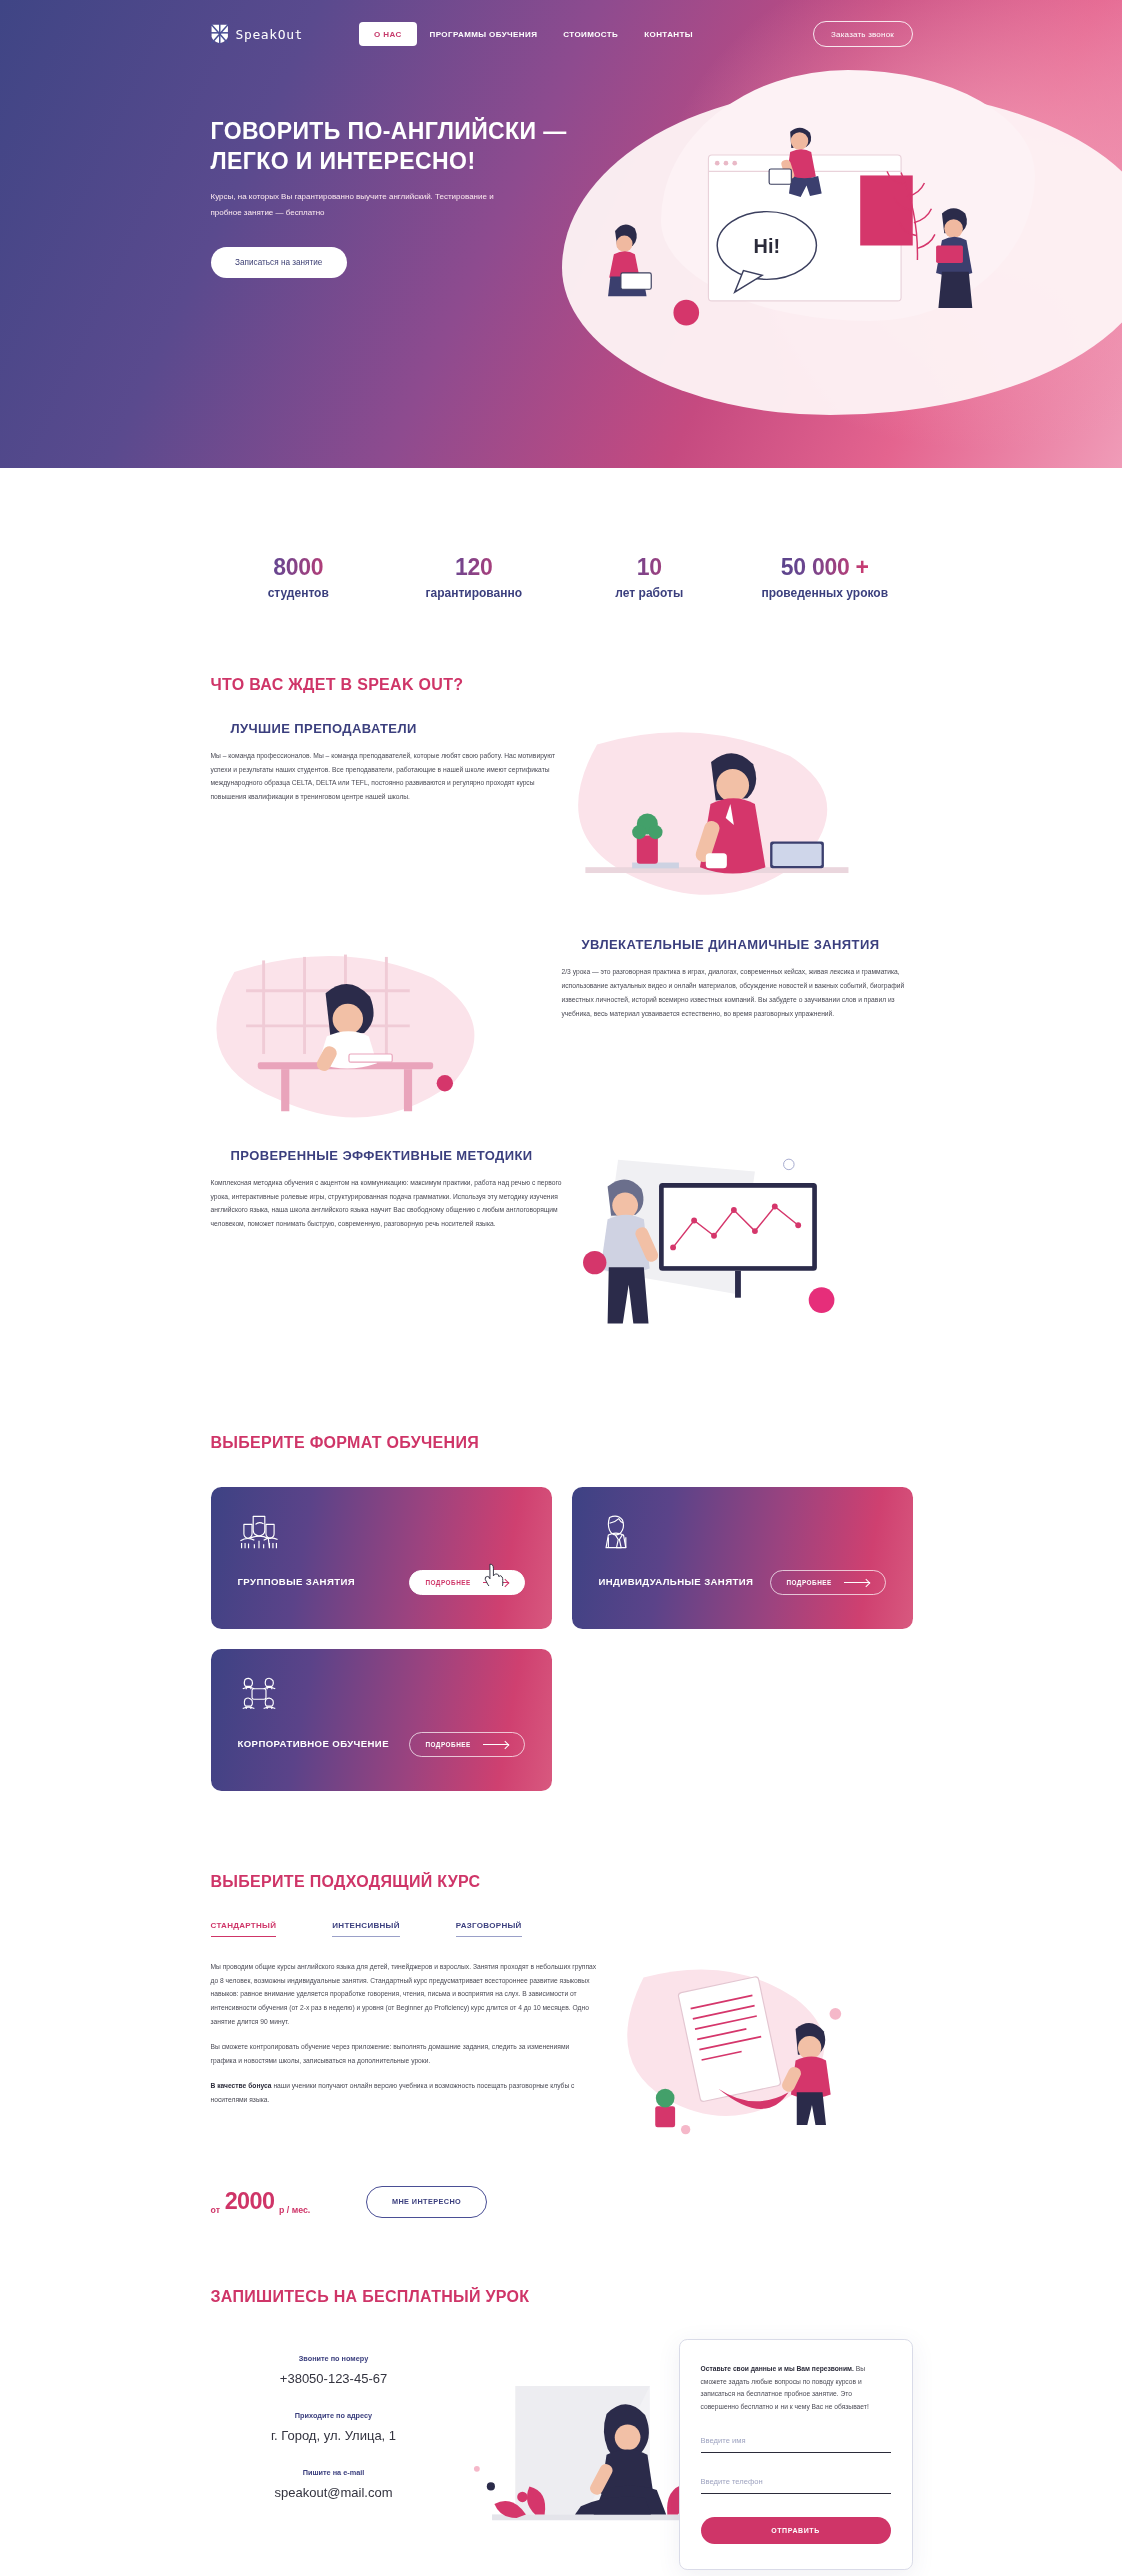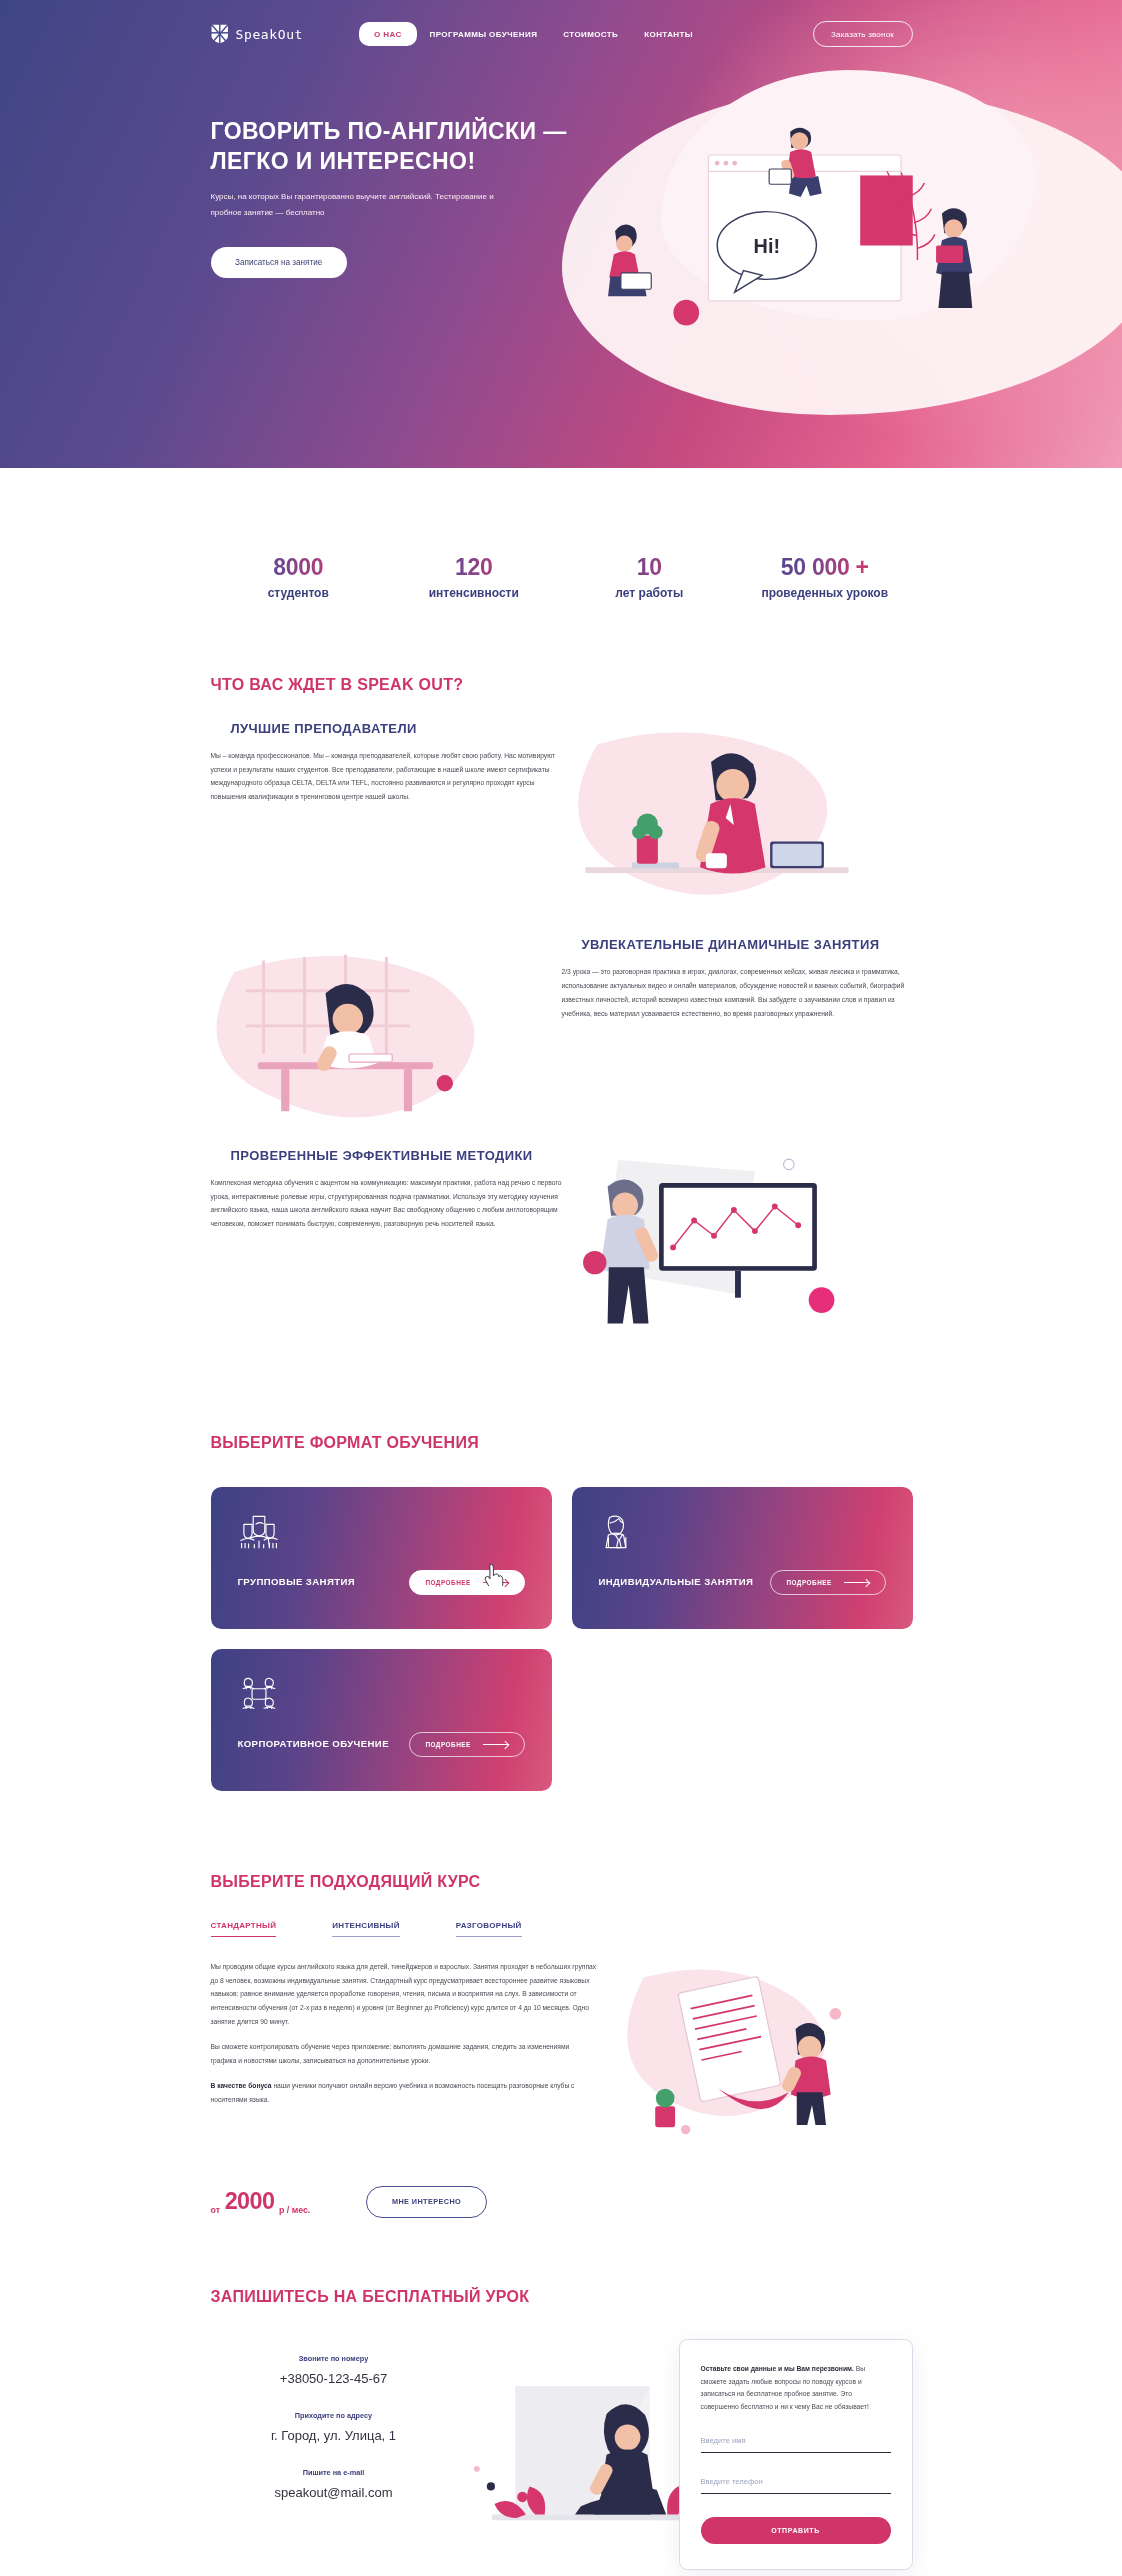--- a/index.html
+++ b/index.html
@@ -41,21 +41,21 @@
   }
   .brand{display:flex;align-items:center;gap:7.6px;}
   .brand-mark{width:17.5px;height:20px;flex:0 0 auto;}
   .brand-name{
     color:#fff;font-size:13px;letter-spacing:0.6px;
     font-family:"DejaVu Sans Mono", monospace;
   }
   .nav{display:flex;align-items:center;gap:0;margin-left:56px;}
   .nav-item{
     color:#fff;font-size:8px;font-weight:bold;letter-spacing:0.4px;
-    padding:7.6px 13px;border-radius:10px;cursor:pointer;white-space:nowrap;
+    padding:7.6px 13px;border-radius:4px;cursor:pointer;white-space:nowrap;
   }
   .nav-item.active{background:#fff;color:#c63a6b;padding:7.6px 15px;}
   .nav-spacer{flex:1;}
   .call-btn{
     border:0.9px solid rgba(255,255,255,.85);color:#fff;background:transparent;
     font-size:8px;padding:7.6px 17.5px;border-radius:14px;cursor:pointer;
     font-family:inherit;letter-spacing:0.2px;
   }
 
   .hero-body{position:relative;z-index:5;padding-top:70px;}
@@ -288,21 +288,21 @@
   </section>
 
   <section class="wrap">
     <div class="stats">
       <div class="stat">
         <div class="stat-num">8000</div>
         <div class="stat-lbl">студентов</div>
       </div>
       <div class="stat">
         <div class="stat-num">120</div>
-        <div class="stat-lbl">интенсивности</div>
+        <div class="stat-lbl">гарантированно</div>
       </div>
       <div class="stat">
         <div class="stat-num">10</div>
         <div class="stat-lbl">лет работы</div>
       </div>
       <div class="stat">
         <div class="stat-num">50 000 +</div>
         <div class="stat-lbl">проведенных уроков</div>
       </div>
     </div>

